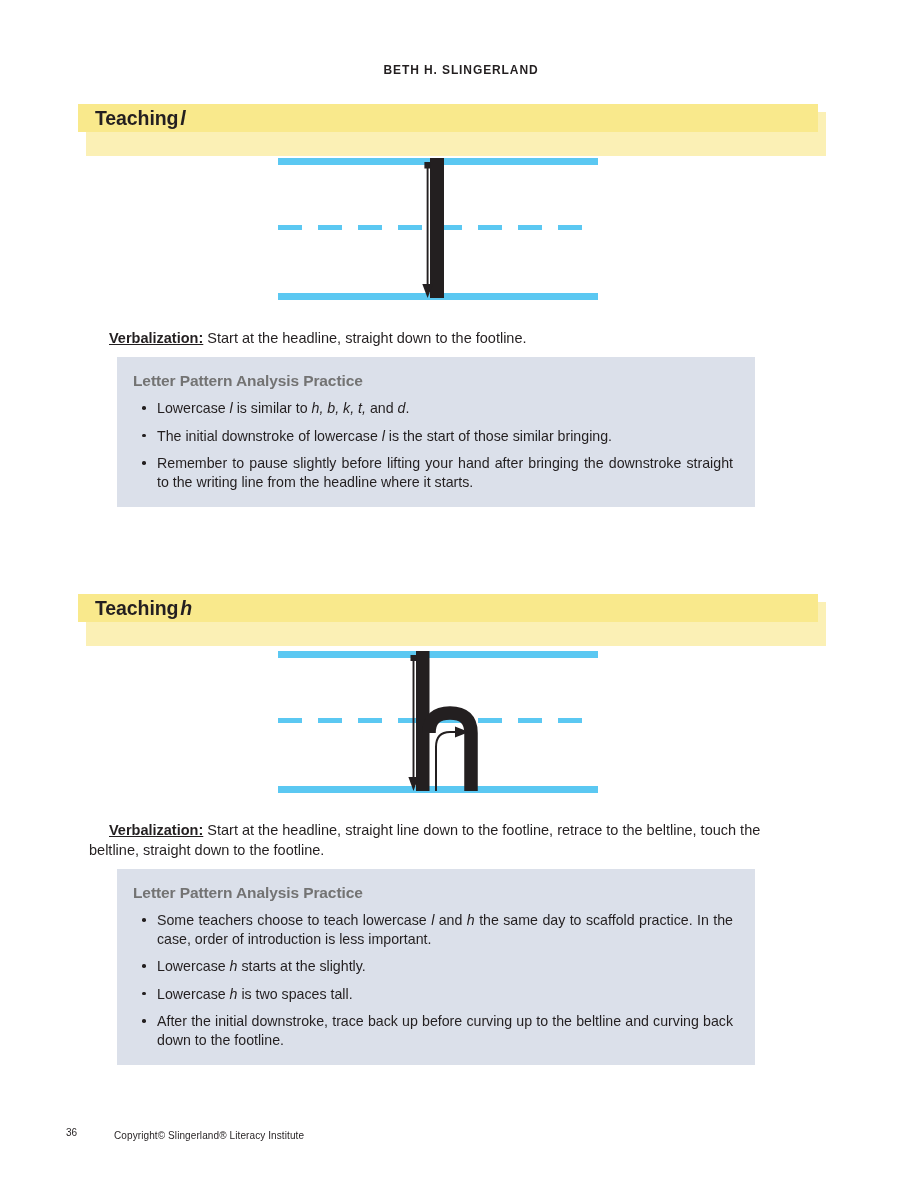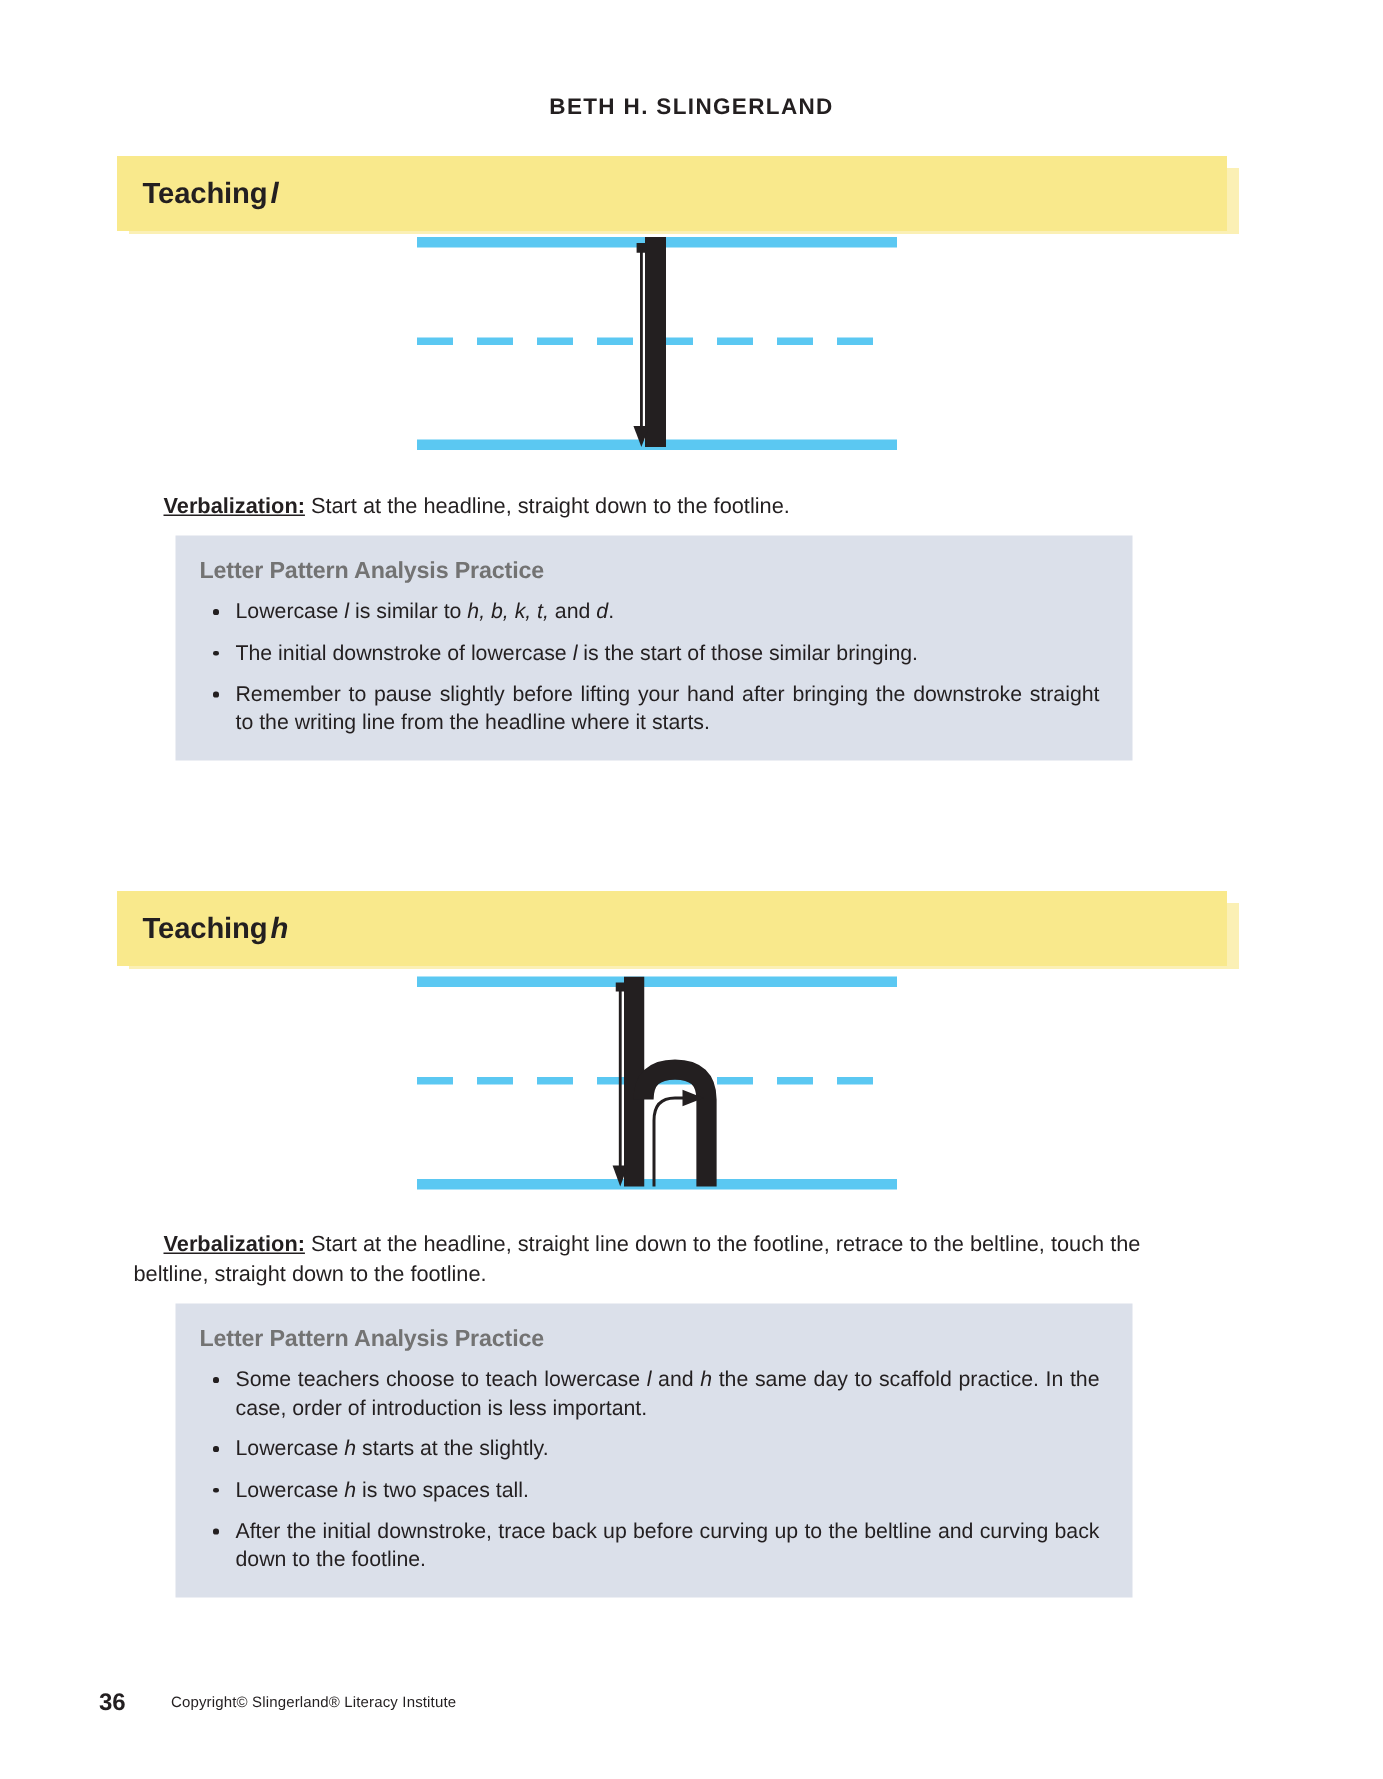--- a/index.html
+++ b/index.html
@@ -21,21 +21,21 @@
     box-sizing: border-box;
   }
 
   
   .running-head {
     position: absolute;
     top: 63px;
     left: 0;
     width: 922px;
     text-align: center;
-    font-size: 15px;
+    font-size: 12px;
     font-weight: 700;
     letter-spacing: 0.9px;
     color: #231f20;
   }
 
   
   .banner-wrap {
     position: absolute;
     left: 78px;
     width: 740px;
@@ -46,21 +46,21 @@
     top: 8px;
     width: 740px;
     height: 44px;
     background: #fbf0b5;
   }
   .banner {
     position: absolute;
     left: 0;
     top: 0;
     width: 740px;
-    height: 50px;
+    height: 28px;
     background: #f9e98c;
     display: flex;
     align-items: center;
   }
   .banner-title {
     font-size: 19.5px;
     font-weight: 700;
     color: #231f20;
     padding-left: 17px;
     letter-spacing: -0.1px;
@@ -162,22 +162,22 @@
     background: #231f20;
   }
   .practice li i { font-style: italic; }
   .practice li b { font-weight: 400; }
 
   
   .page-number {
     position: absolute;
     left: 66px;
     top: 1127px;
-    font-size: 16px;
-    font-weight: 700;
+    font-size: 10px;
+    font-weight: 400;
     color: #231f20;
   }
   .copyright {
     position: absolute;
     left: 114px;
     top: 1130px;
     font-size: 10px;
     color: #231f20;
     letter-spacing: 0.1px;
   }

